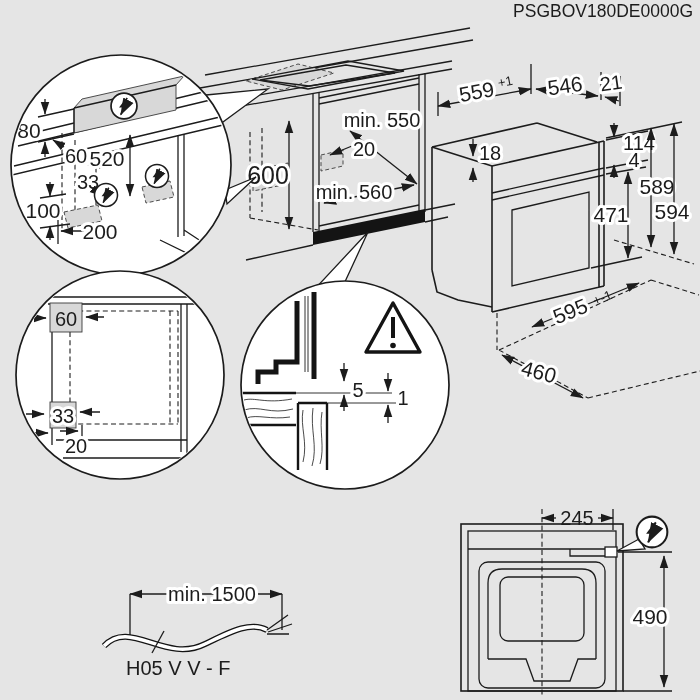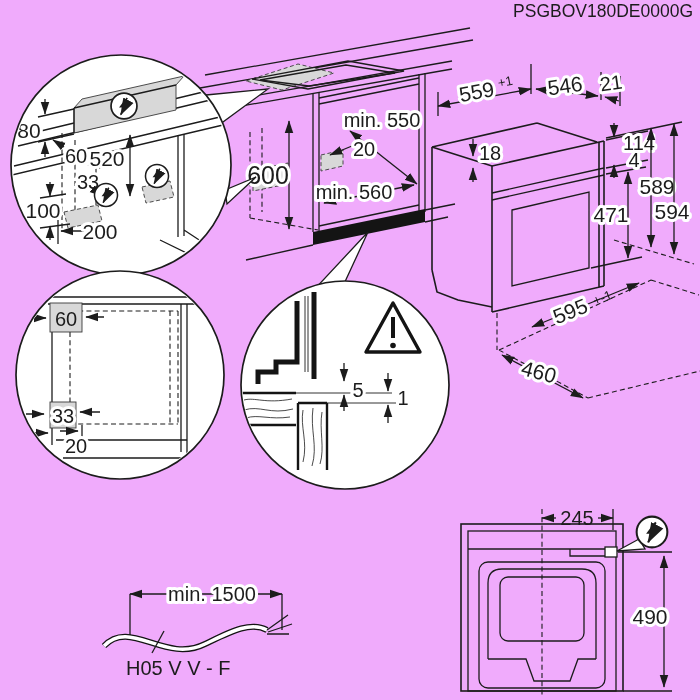--- a/index.html
+++ b/index.html
@@ -1,16 +1,16 @@
 <!DOCTYPE html>
 <html><head>
 <meta charset="utf-8">
 <style>
   html,body{margin:0;padding:0;background:#fff;}
-  #stage{position:relative;width:700px;height:700px;background:#f0abfc;overflow:hidden;}
+  #stage{position:relative;width:700px;height:700px;background:#e5e5e5;overflow:hidden;}
   svg{display:block;}
   svg text{font-family:"Liberation Sans","DejaVu Sans",sans-serif;fill:#1c1c1c;}
   .f20{font-size:20px;}.f21{font-size:21px;}.f25{font-size:25px;}.f17{font-size:17.5px;}.f13{font-size:13px;}
   .mid{text-anchor:middle;}
   .halo{paint-order:stroke;stroke:#fff;stroke-width:6px;stroke-linejoin:round;}
   .ln{stroke:#1c1c1c;stroke-width:1.3;fill:none;}
   .ln2{stroke:#1c1c1c;stroke-width:1.6;fill:none;}
   .thin{stroke:#1c1c1c;stroke-width:0.9;fill:none;}
   .thk{stroke:#141414;stroke-width:5;fill:none;}
   .th25{stroke:#141414;stroke-width:2.4;fill:none;}

